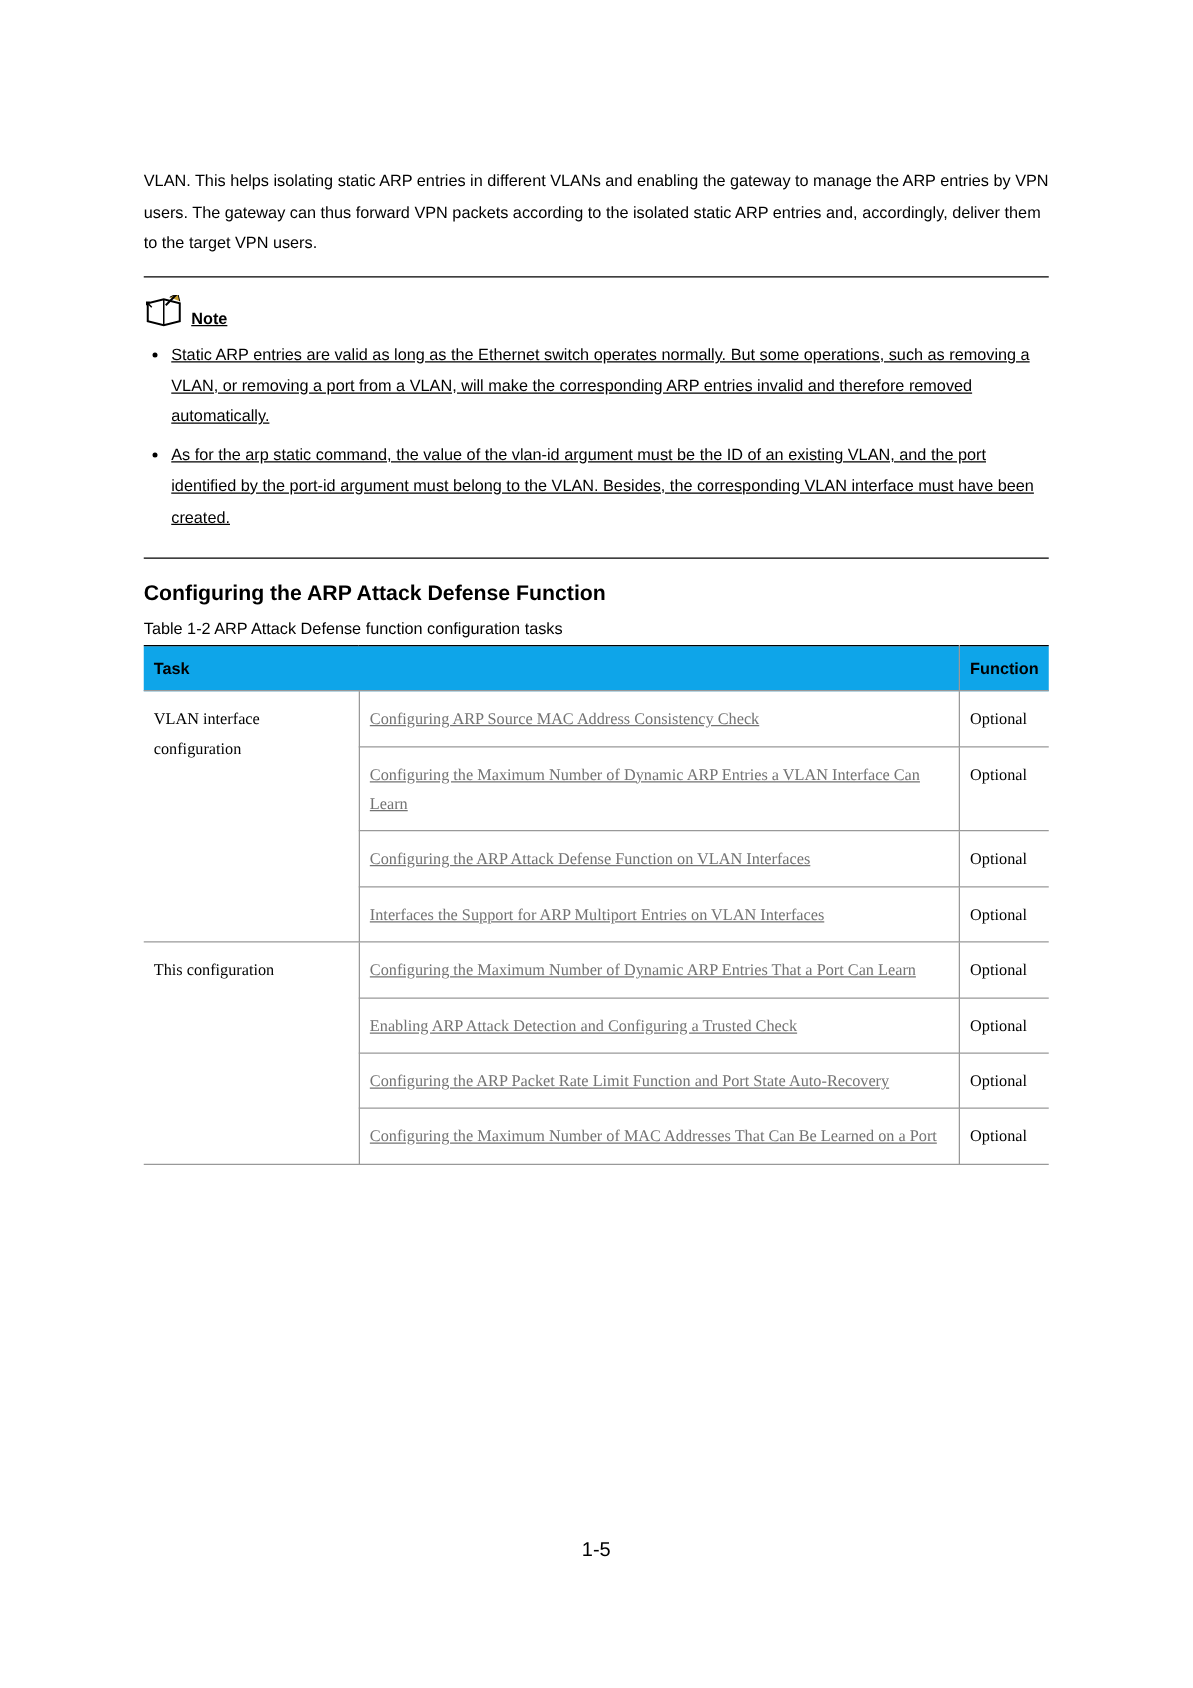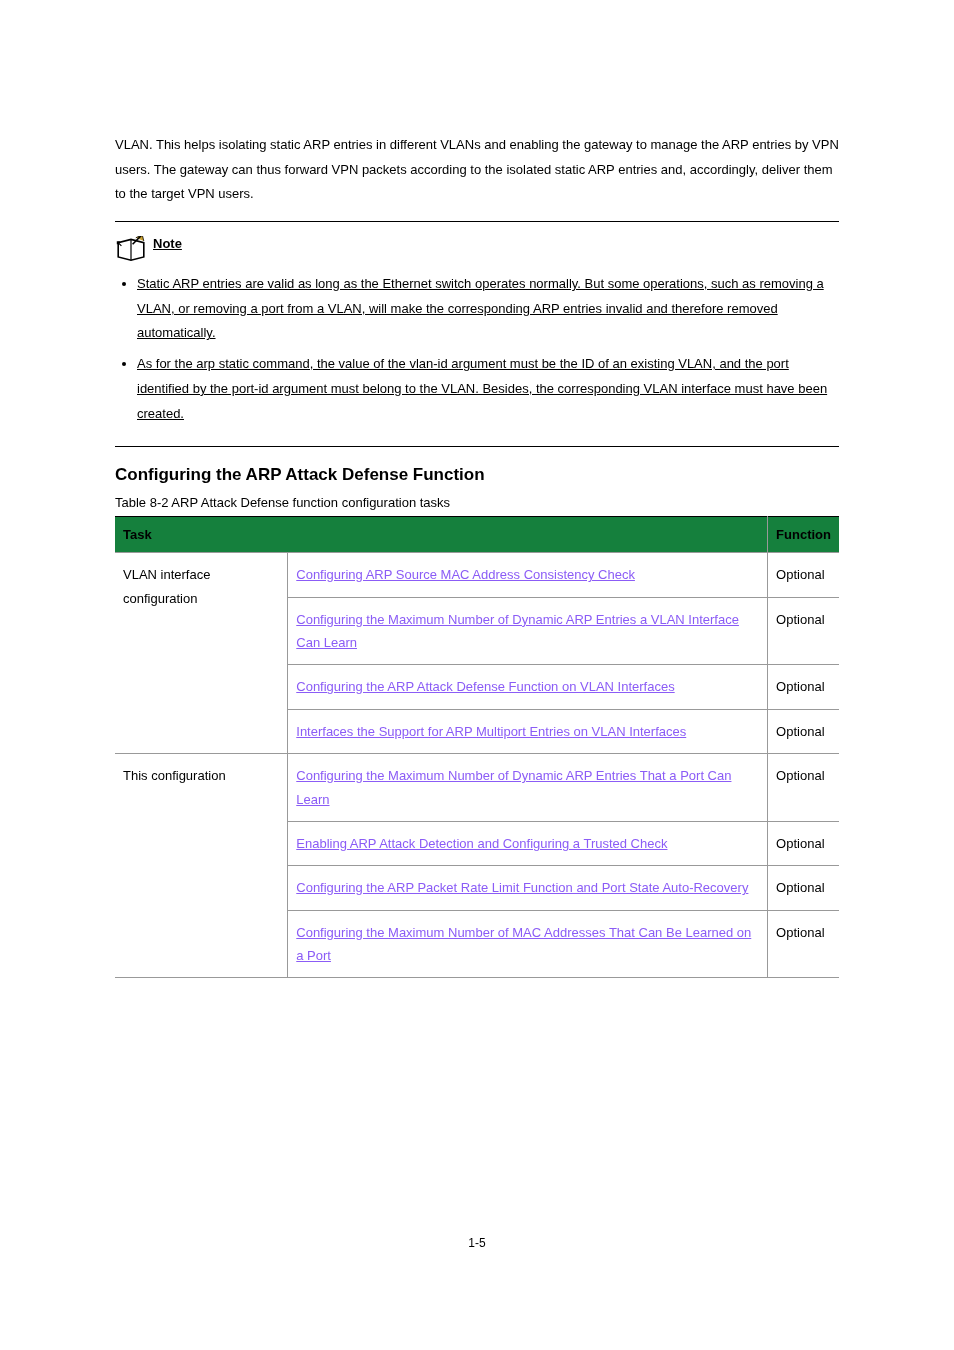--- a/index.html
+++ b/index.html
@@ -24,21 +24,21 @@
       border: none;
       border-top: 1px solid #000;
       margin: 10px 0;
     }
     .note-section {
       margin-top: 14px;
       margin-bottom: 20px;
     }
     .note-heading {
       display: flex;
-      align-items: flex-start;
+      align-items: flex-end;
       gap: 6px;
       margin: 4px 0 10px 0;
       text-decoration: underline;
     }
     .note-icon {
       width: 32px;
       height: 26px;
     }
     .note-label {
       font-weight: bold;
@@ -61,50 +61,51 @@
     }
     .table-caption {
       margin-bottom: 6px;
     }
     table.cfg {
       width: 100%;
       border-collapse: collapse;
       font-size: 13px;
     }
     table.cfg thead th {
-      background: #15803d;
+      background: #0ea5e9;
       border-top: 1.5px solid #000;
       border-bottom: 1px solid #999;
       text-align: left;
       font-weight: bold;
       padding: 10px 8px;
       margin-left: 27px;
     }
     table.cfg tbody td {
       border-bottom: 1px solid #999;
       vertical-align: top;
       padding: 10px 8px;
       line-height: 1.8;
+      font-family: Liberation Serif, serif;
     }
     table.cfg .group-left {
       border-right: 1px solid #999;
     }
     table.cfg .mid {
       border-right: 1px solid #999;
     }
     .link {
-      color: #8b5cf6;
+      color: #737373;
       text-decoration: underline;
     }
     .page-footer {
       position: absolute;
       bottom: 100px;
       width: 100%;
       text-align: center;
-      font-size: 12px;
+      font-size: 16px;
     }
   </style>
 </head>
 <body>
 
 <div class="page-content">
 
   <p class="para">VLAN. This helps isolating static ARP entries in different VLANs and enabling the gateway to manage the ARP entries by VPN users. The gateway can thus forward VPN packets according to the isolated static ARP entries and, accordingly, deliver them to the target VPN users.</p>
 
   <hr class="note-hr">
@@ -125,21 +126,21 @@
     <ul class="note-list">
       <li>Static ARP entries are valid as long as the Ethernet switch operates normally. But some operations, such as removing a VLAN, or removing a port from a VLAN, will make the corresponding ARP entries invalid and therefore removed automatically.</li>
       <li>As for the arp static command, the value of the vlan-id argument must be the ID of an existing VLAN, and the port identified by the port-id argument must belong to the VLAN. Besides, the corresponding VLAN interface must have been created.</li>
     </ul>
   </div>
 
   <hr class="note-hr">
 
   <div class="h2">Configuring the ARP Attack Defense Function</div>
 
-  <div class="table-caption">Table 8-2 ARP Attack Defense function configuration tasks</div>
+  <div class="table-caption">Table 1-2 ARP Attack Defense function configuration tasks</div>
 
   <table class="cfg">
     <thead>
       <tr>
         <th colspan="2" class="mid">Task</th>
         <th>Function</th>
       </tr>
     </thead>
     <tbody>
       <tr>

